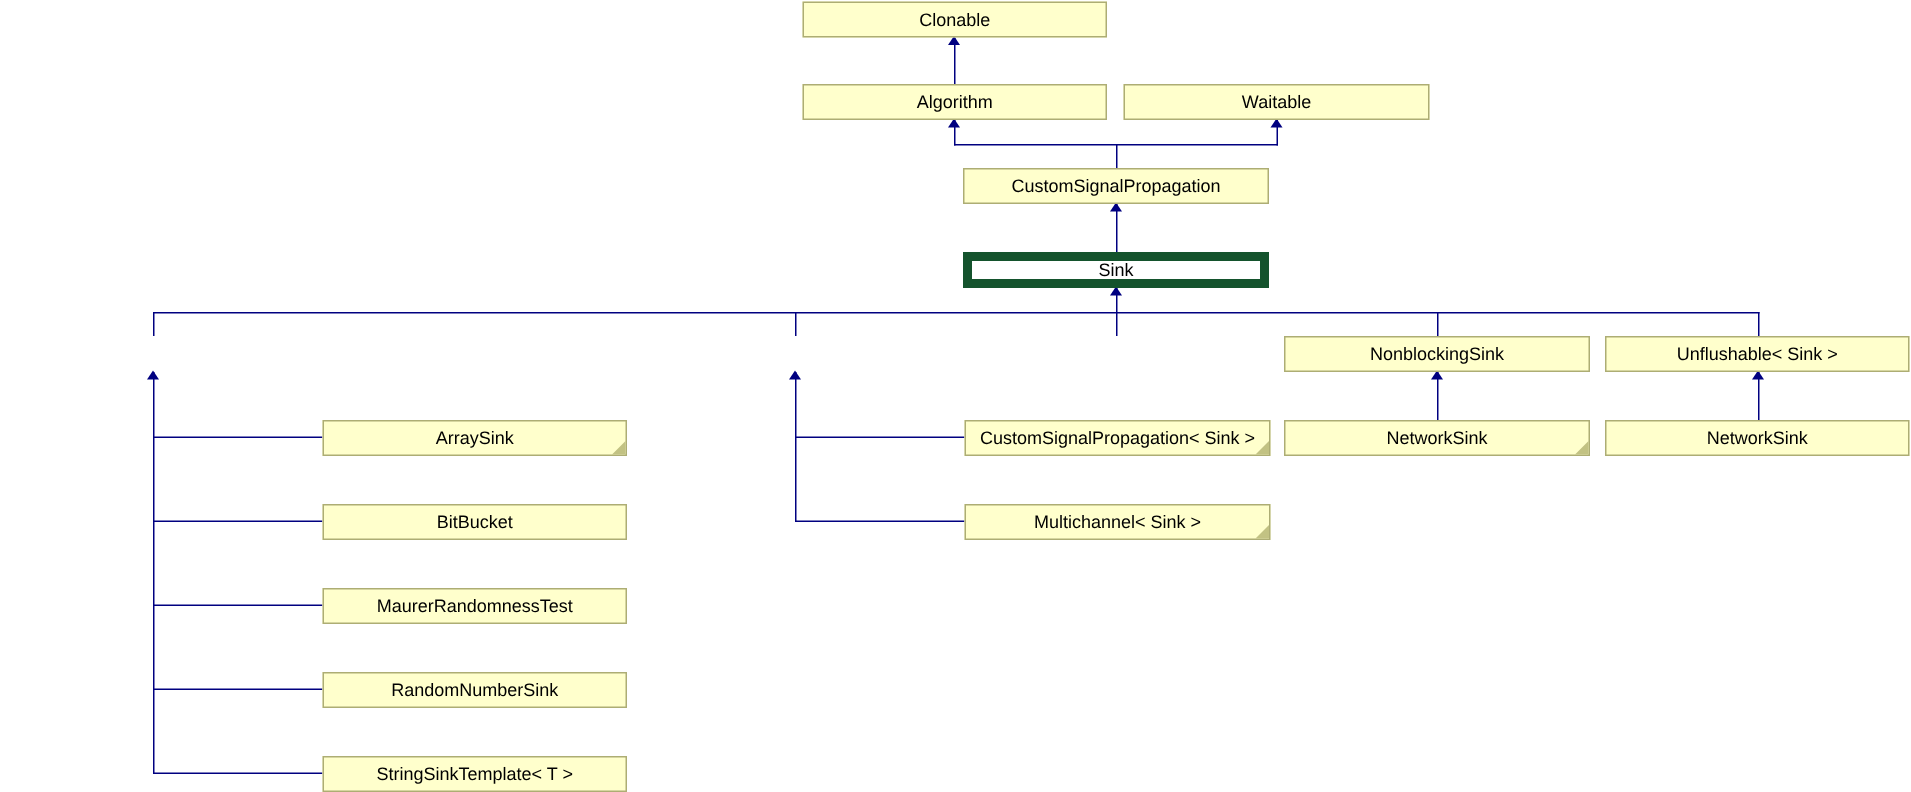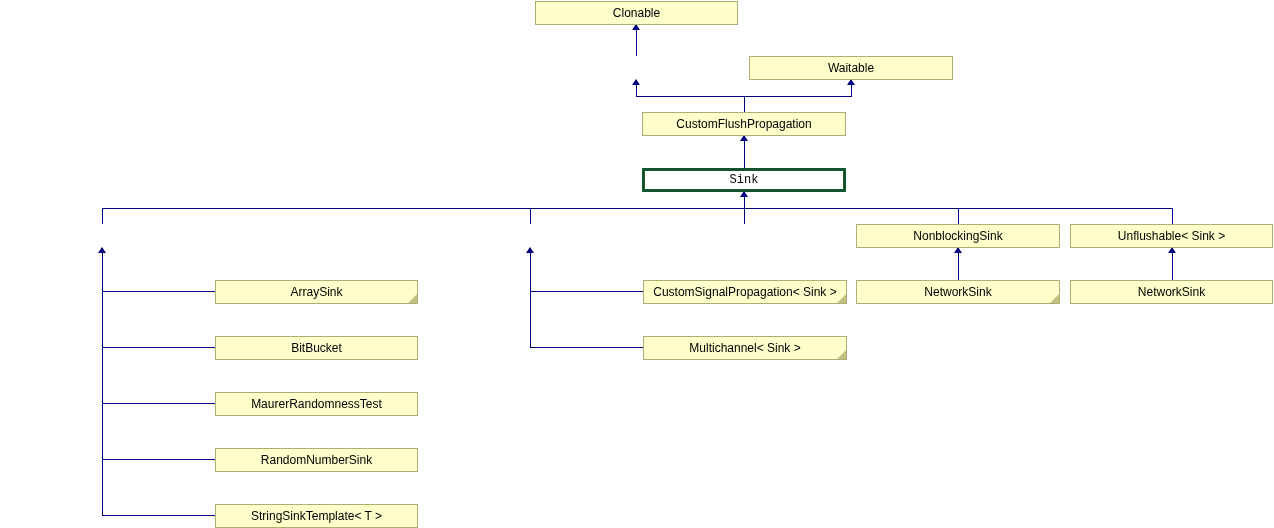--- a/index.html
+++ b/index.html
@@ -20,23 +20,22 @@
     color: #000000;
     font-size: 12px;
     display: flex;
     align-items: center;
     justify-content: center;
     white-space: nowrap;
     cursor: pointer;
   }
   .node.focus {
     background: #ffffff;
-    border: 3px solid #14532d;
+    border: 6px solid #14532d;
     cursor: default;
-    font-family: Liberation Mono, monospace;
   }
   .node.fold::after {
     content: "";
     position: absolute;
     right: 0;
     bottom: 0;
     width: 0;
     height: 0;
     border-bottom: 9px solid #c2c283;
     border-left: 9px solid transparent;
@@ -92,24 +91,25 @@
   <div class="hl" style="left:530px;top:347px;width:113px"></div>
 
   <div class="vl" style="left:958px;top:248px;height:32px"></div>
   <div class="arrow" style="left:954px;top:247px"></div>
 
   <div class="vl" style="left:1172px;top:248px;height:32px"></div>
   <div class="arrow" style="left:1168px;top:247px"></div>
 
   <div class="node" style="left:535px;top:1px;width:203px">Clonable</div>
 
+  <div class="node" style="left:535px;top:56px;width:203px">Algorithm</div>
 
   <div class="node" style="left:749px;top:56px;width:204px">Waitable</div>
 
-  <div class="node" style="left:642px;top:112px;width:204px">CustomFlushPropagation</div>
+  <div class="node" style="left:642px;top:112px;width:204px">CustomSignalPropagation</div>
 
   <div class="node focus" style="left:642px;top:168px;width:204px">Sink</div>
 
 
 
 
   <div class="node" style="left:856px;top:224px;width:204px">NonblockingSink</div>
 
   <div class="node fold" style="left:215px;top:280px;width:203px">ArraySink</div>
 

